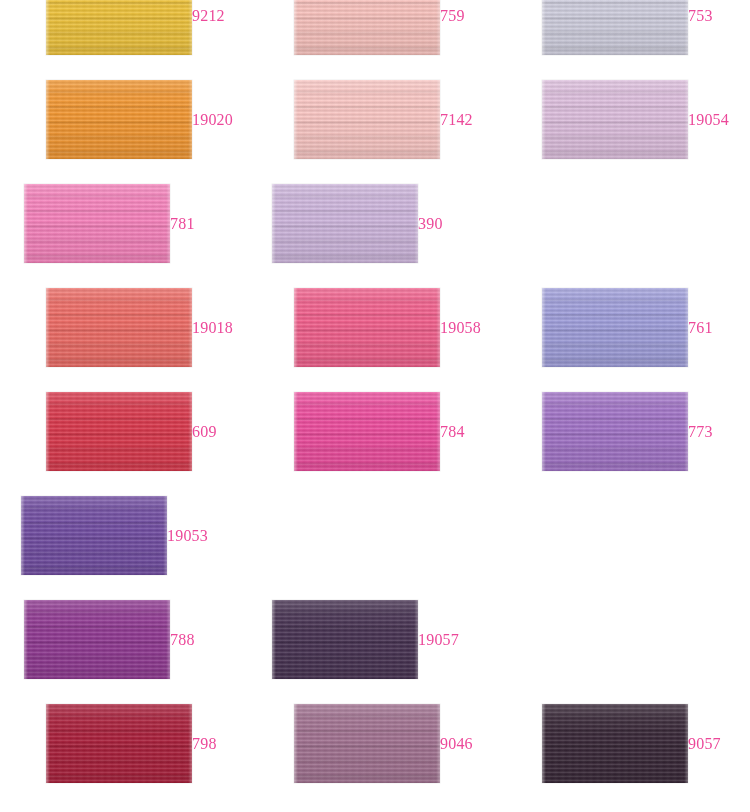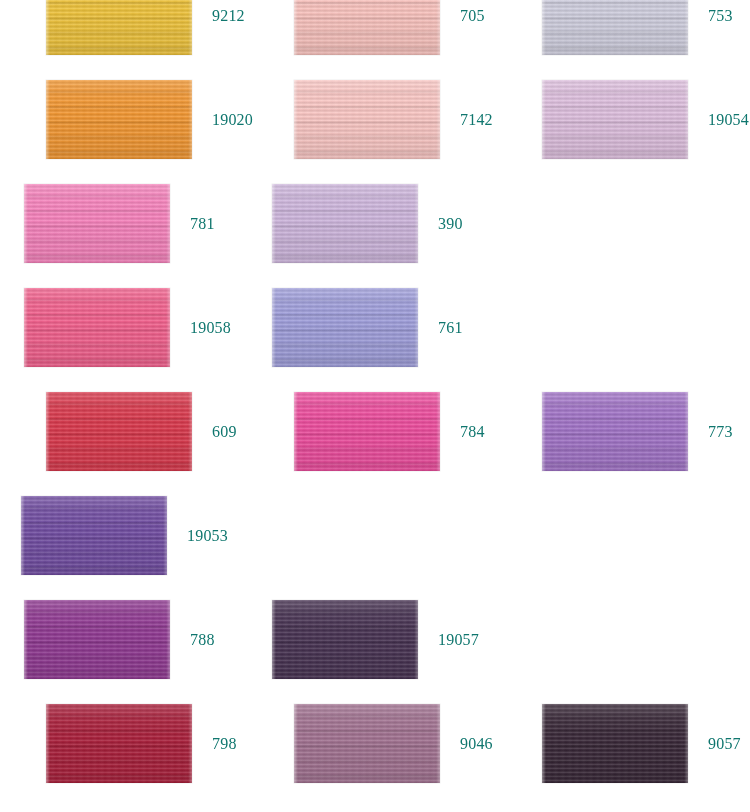--- a/index.html
+++ b/index.html
@@ -95,24 +95,23 @@
     background-image: linear-gradient(to right, rgba(255,255,255,0.42), rgba(255,255,255,0));
   }
   .swatch .edge-right {
     position: absolute;
     right: 0; top: 0; bottom: 0;
     width: 4px;
     background-image: linear-gradient(to left, rgba(255,255,255,0.30), rgba(255,255,255,0));
   }
 
   .swatch-label {
-    margin-left: 20px;
     font-size: 16px;
     line-height: 1;
-    color: #0f766e;
+    color: #ec4899;
     letter-spacing: 0.2px;
     white-space: nowrap;
   }
 </style>
 </head>
 <body>
 
 <div id="chart-grid">
     <div class="chart-row">
       <div class="swatch-cell col-1">
@@ -124,21 +123,21 @@
         </div>
         <div class="swatch-label">9212</div>
       </div>
       <div class="swatch-cell col-2">
         <div class="swatch" style="background-color: rgb(249, 194, 189);">
           <div class="threads"></div>
           <div class="sheen"></div>
           <div class="edge-left"></div>
           <div class="edge-right"></div>
         </div>
-        <div class="swatch-label">705</div>
+        <div class="swatch-label">759</div>
       </div>
       <div class="swatch-cell col-3">
         <div class="swatch" style="background-color: rgb(207, 206, 222);">
           <div class="threads"></div>
           <div class="sheen"></div>
           <div class="edge-left"></div>
           <div class="edge-right"></div>
         </div>
         <div class="swatch-label">753</div>
       </div>
@@ -186,20 +185,29 @@
         <div class="swatch" style="background-color: rgb(205, 181, 220);">
           <div class="threads"></div>
           <div class="sheen"></div>
           <div class="edge-left"></div>
           <div class="edge-right"></div>
         </div>
         <div class="swatch-label">390</div>
       </div>
     </div>
     <div class="chart-row">
+      <div class="swatch-cell col-1">
+        <div class="swatch" style="background-color: rgb(237, 106, 100);">
+          <div class="threads"></div>
+          <div class="sheen"></div>
+          <div class="edge-left"></div>
+          <div class="edge-right"></div>
+        </div>
+        <div class="swatch-label">19018</div>
+      </div>
       <div class="swatch-cell col-2">
         <div class="swatch" style="background-color: rgb(241, 94, 139);">
           <div class="threads"></div>
           <div class="sheen"></div>
           <div class="edge-left"></div>
           <div class="edge-right"></div>
         </div>
         <div class="swatch-label">19058</div>
       </div>
       <div class="swatch-cell col-3">

